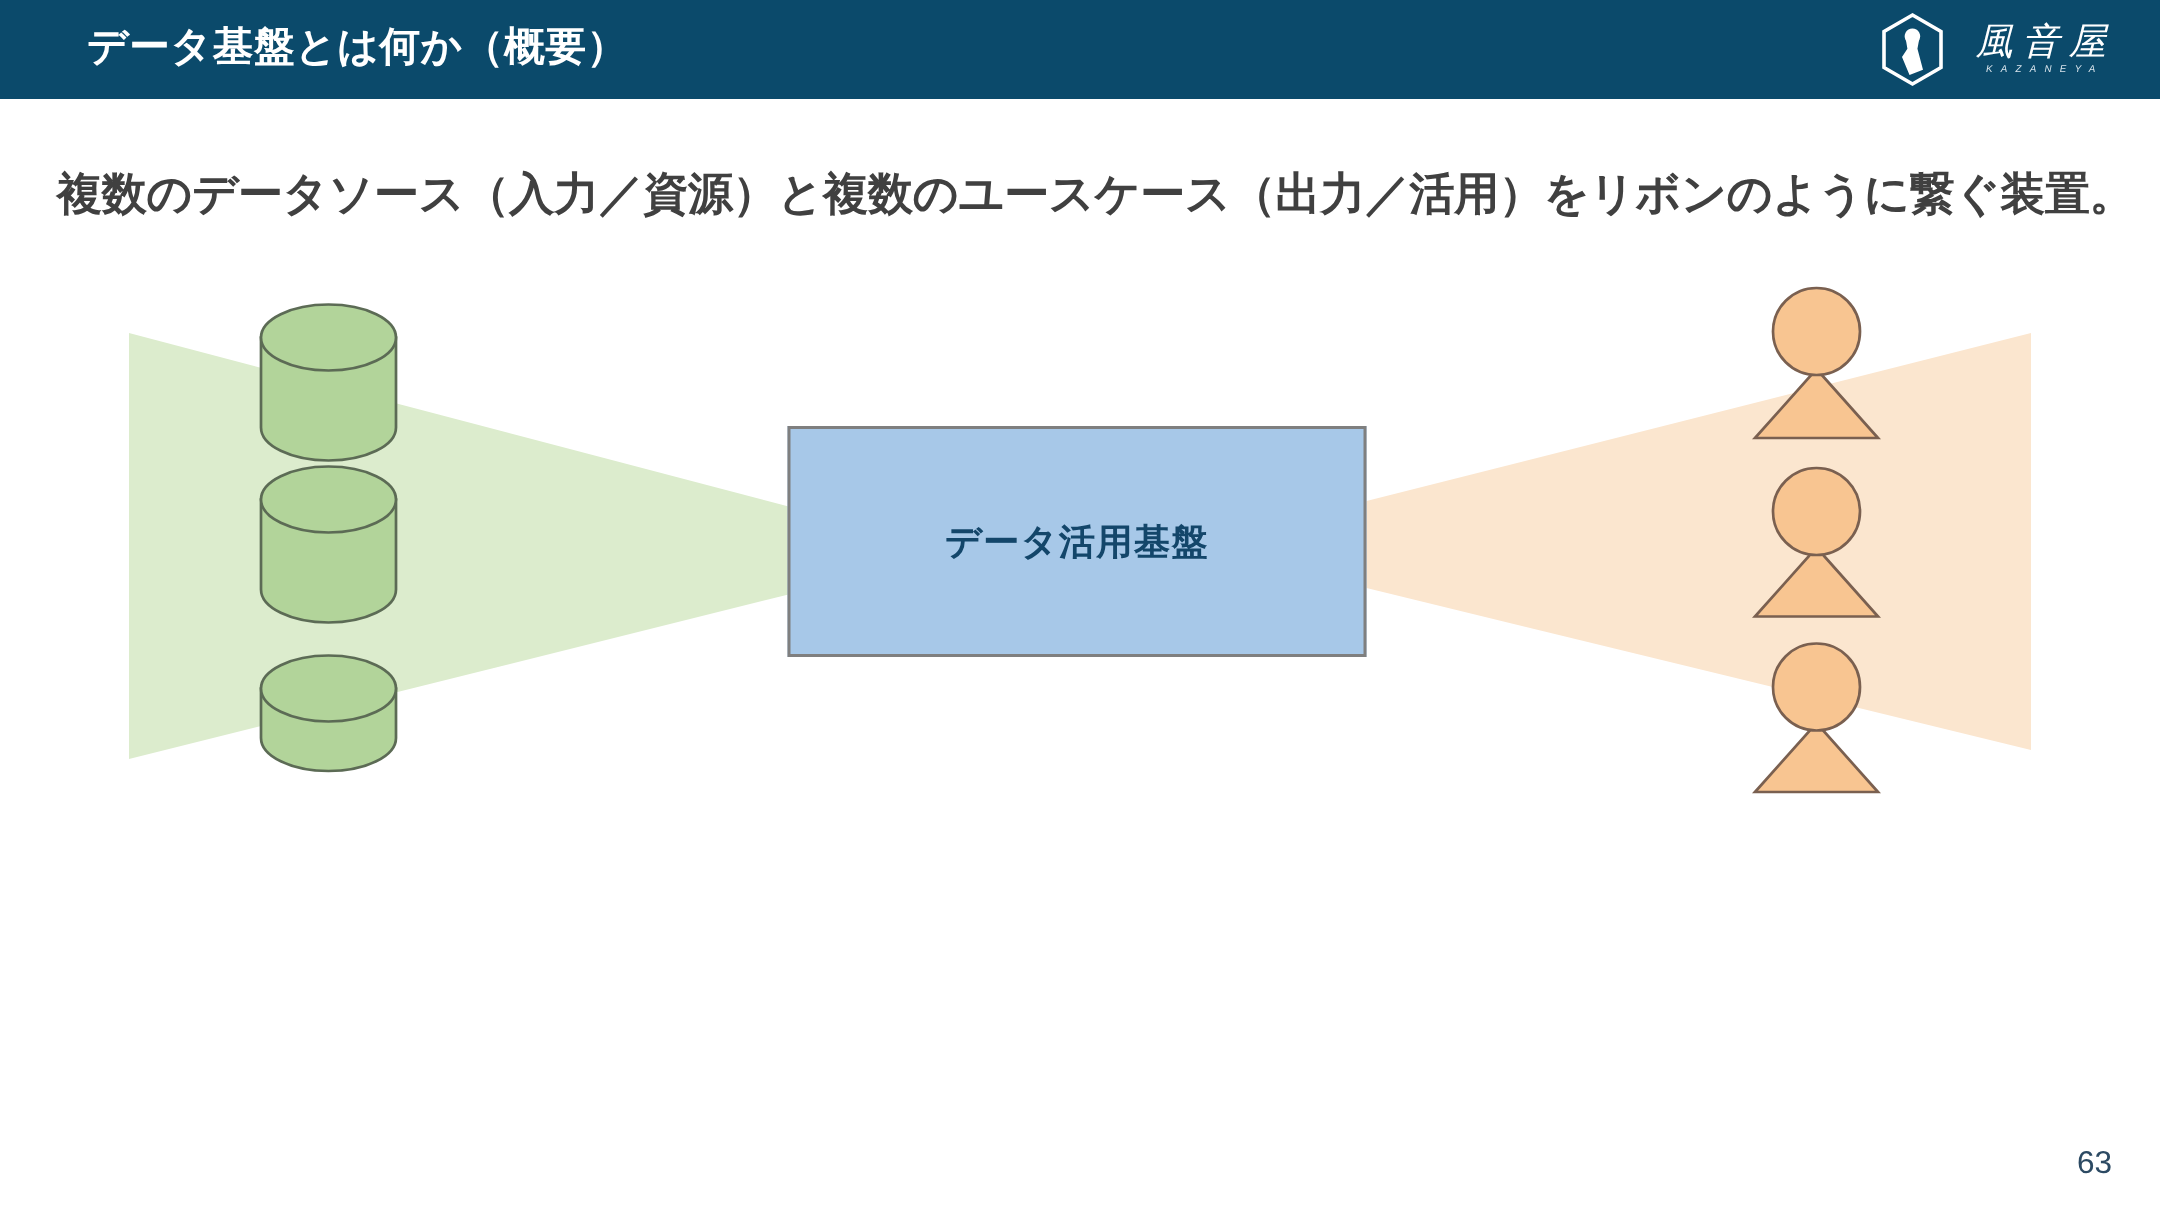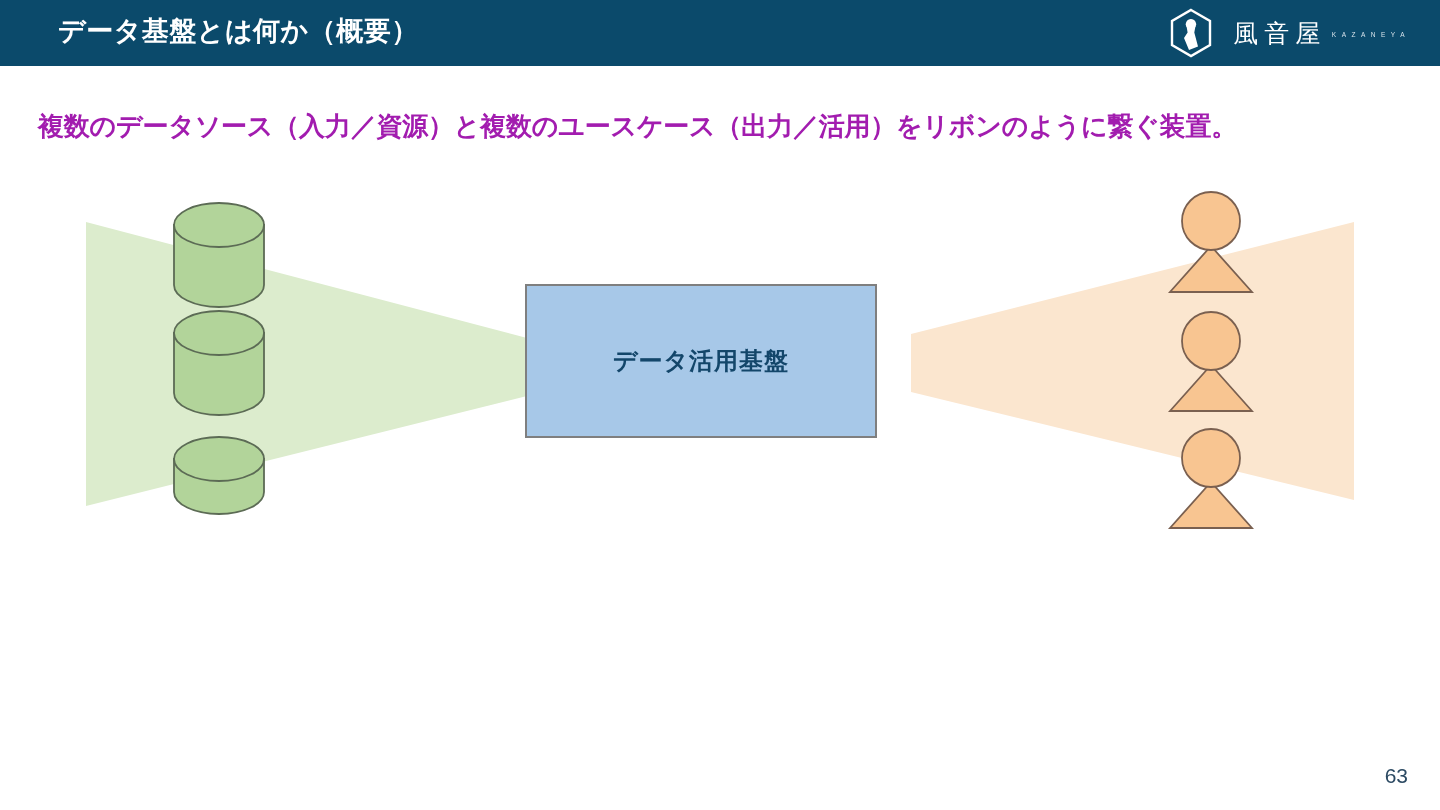--- a/index.html
+++ b/index.html
@@ -49,24 +49,25 @@
     align-items: center;
     gap: 10px;
   }
   #logo-mark {
     width: 52px;
     height: 52px;
     display: block;
   }
   #logo-text-wrap {
     display: flex;
-    flex-direction: row;
+    flex-direction: column;
     align-items: center;
     justify-content: center;
     line-height: 1;
+    font-style: italic;
   }
   #logo-kanji {
     font-size: 25px;
     color: #ffffff;
     letter-spacing: 6px;
     text-indent: 6px;
     font-family: "DejaVu Sans", "Liberation Sans", sans-serif;
   }
   #logo-roman {
     font-size: 6.5px;
@@ -74,23 +75,23 @@
     letter-spacing: 5.5px;
     text-indent: 5.5px;
     margin-top: 4px;
   }
 
   
   #subtitle {
     position: absolute;
     left: 38px;
     top: 109px;
-    font-size: 26px;
+    font-size: 30px;
     font-weight: bold;
-    color: #a21caf;
+    color: #404040;
     white-space: nowrap;
     letter-spacing: -0.2px;
   }
 
   
   #diagram {
     position: absolute;
     left: 0;
     top: 0;
     width: 1440px;
@@ -100,21 +101,21 @@
     position: absolute;
     left: 0;
     top: 0;
   }
 
   
   #platform-box {
     position: absolute;
     left: 525px;
     top: 284px;
-    width: 352px;
+    width: 386px;
     height: 154px;
     background: #a7c8e8;
     border: 2px solid #7f7f7f;
     box-sizing: border-box;
     display: flex;
     align-items: center;
     justify-content: center;
   }
   #platform-label {
     font-size: 24px;

